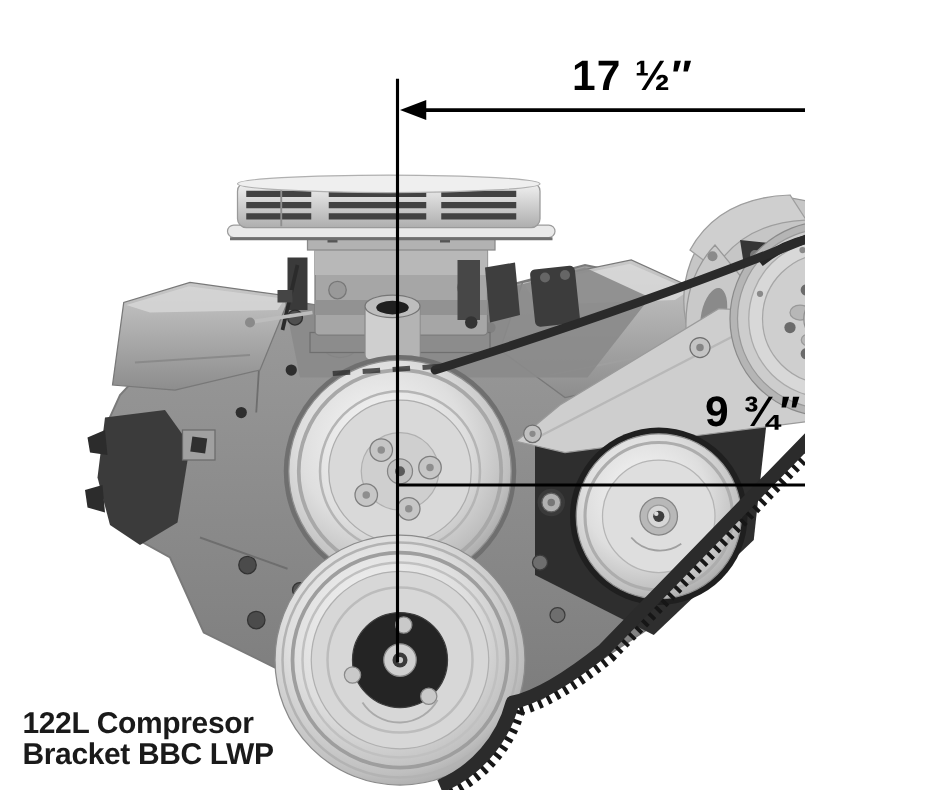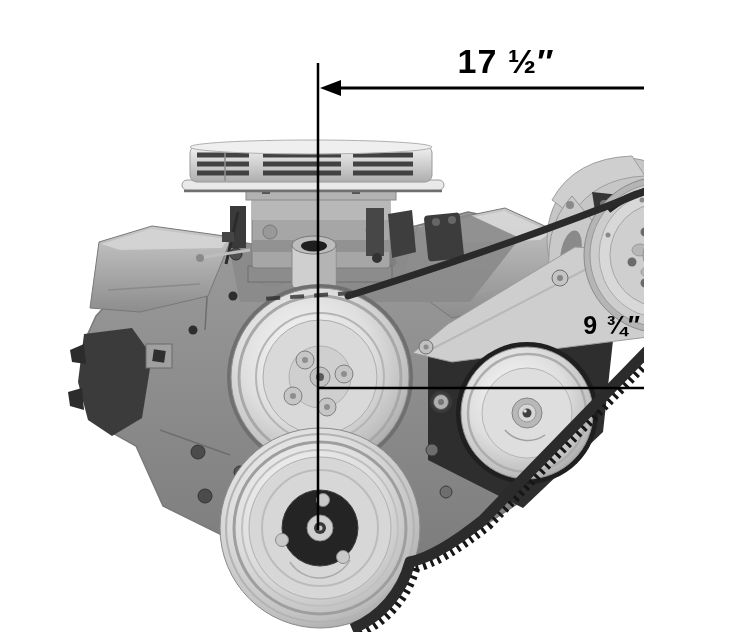--- a/index.html
+++ b/index.html
@@ -6,21 +6,21 @@
   .stage{
     position:relative;width:644px;height:632px;background:#ffffff;overflow:hidden;
     font-family:"Liberation Sans","DejaVu Sans",sans-serif;
   }
   .stage svg{position:absolute;left:0;top:0;}
   .dim-label{
     position:absolute;font-weight:bold;color:#000;white-space:nowrap;
     font-family:"Liberation Sans","DejaVu Sans",sans-serif;
   }
   .dim-label.top{left:322px;top:42px;width:368px;text-align:center;font-size:34px;letter-spacing:1px;}
-  .dim-label.right{right:3px;top:311px;font-size:25px;letter-spacing:1px;}
+  .dim-label.right{right:3px;top:311px;font-size:34px;letter-spacing:1px;}
   .caption{
     position:absolute;left:18px;top:566px;font-weight:bold;color:#1a1a1a;
     font-size:24px;line-height:25px;letter-spacing:-0.3px;
   }
 </style>
 </head>
 <body>
 
 <div class="stage">
 
@@ -268,14 +268,18 @@
     <line x1="733" y1="180" x2="733" y2="312" stroke-width="3"></line>
     <polygon points="733,176 725,196 741,196" stroke="none" fill="#000"></polygon>
     <line x1="733" y1="358" x2="733" y2="382" stroke-width="3"></line>
     <polygon points="733,386 725,366 741,366" stroke="none" fill="#000"></polygon>
   </g>
 </svg>
 
 <div class="dim-label top">17 ½″</div>
 <div class="dim-label right">9 ¾″</div>
 
-
+<div class="caption">
+  <div>122L Compresor</div>
+  <div>Bracket BBC LWP</div>
 </div>
 
+</div>
+
 </body></html>

